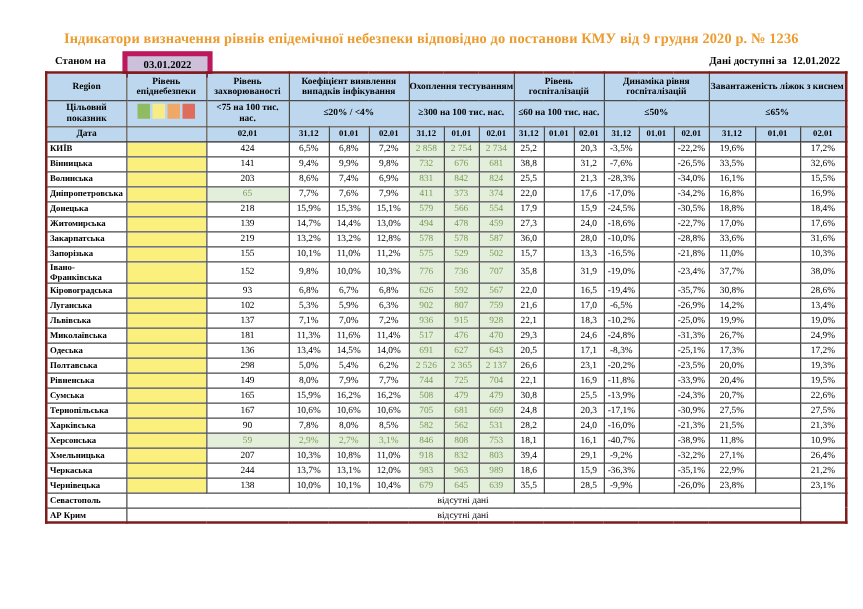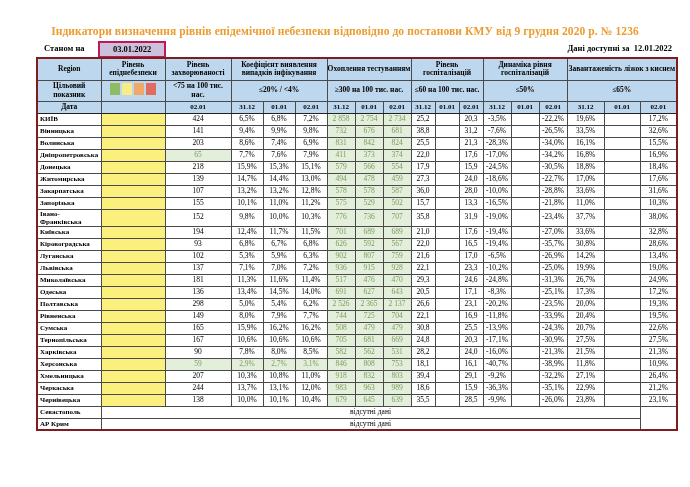--- a/index.html
+++ b/index.html
@@ -3,21 +3,21 @@
 <meta charset="utf-8">
 <style>
   html,body{margin:0;padding:0;background:#fff;}
   body{width:690px;height:487px;font-family:"Liberation Serif",serif;color:#000;overflow:hidden;}
   .page{position:relative;width:690px;height:487px;}
   .title{position:absolute;top:25px;left:0;width:100%;text-align:center;
          font-size:11.5px;font-weight:bold;color:var(--title_orange);letter-spacing:.1px;}
   .meta{position:absolute;top:41px;left:36px;width:638px;height:15px;font-size:8.5px;font-weight:bold;}
   .asof-label{position:absolute;left:8px;top:2px;}
   .asof-box{position:absolute;left:62px;top:0;width:64px;height:13px;line-height:13px;
-            text-align:center;background:var(--date_box_bg);border:2px solid #be185d;}
+            text-align:center;background:var(--date_box_bg);border:4px solid #be185d;}
   .avail{position:absolute;right:2px;top:2px;}
   table{border-collapse:collapse;table-layout:fixed;width:640px;
         position:absolute;top:57px;left:36px;border:2px solid #7f1d1d;}
   td,th{border:1px solid #4a4a4a;padding:0;text-align:center;vertical-align:middle;
         font-size:7.5px;line-height:1.15;overflow:hidden;font-weight:normal;}
   tr{height:12px;}
   tr.hrow1{height:22px;}
   tr.hrow2{height:21px;}
   tr.hrow3{height:12px;}
   .head{background:var(--header_bg);font-weight:bold;}
@@ -230,21 +230,21 @@
           <td>-18,6%</td>
           <td></td>
           <td>-22,7%</td>
           <td>17,0%</td>
           <td></td>
           <td>17,6%</td>
         </tr>
         <tr>
           <td class="region">Закарпатська</td>
           <td class="yellow"></td>
-          <td>107</td>
+          <td>219</td>
           <td>13,2%</td>
           <td>13,2%</td>
           <td>12,8%</td>
           <td class="test">578</td>
           <td class="test">578</td>
           <td class="test">587</td>
           <td>36,0</td>
           <td></td>
           <td>28,0</td>
           <td>-10,0%</td>
@@ -288,40 +288,20 @@
           <td></td>
           <td>31,9</td>
           <td>-19,0%</td>
           <td></td>
           <td>-23,4%</td>
           <td>37,7%</td>
           <td></td>
           <td>38,0%</td>
         </tr>
         <tr>
-          <td class="region">Київська</td>
-          <td class="yellow"></td>
-          <td>194</td>
-          <td>12,4%</td>
-          <td>11,7%</td>
-          <td>11,5%</td>
-          <td class="test">701</td>
-          <td class="test">689</td>
-          <td class="test">689</td>
-          <td>21,0</td>
-          <td></td>
-          <td>17,6</td>
-          <td>-19,4%</td>
-          <td></td>
-          <td>-27,0%</td>
-          <td>33,6%</td>
-          <td></td>
-          <td>32,8%</td>
-        </tr>
-        <tr>
           <td class="region">Кіровоградська</td>
           <td class="yellow"></td>
           <td>93</td>
           <td>6,8%</td>
           <td>6,7%</td>
           <td>6,8%</td>
           <td class="test">626</td>
           <td class="test">592</td>
           <td class="test">567</td>
           <td>22,0</td>
@@ -359,21 +339,21 @@
           <td class="yellow"></td>
           <td>137</td>
           <td>7,1%</td>
           <td>7,0%</td>
           <td>7,2%</td>
           <td class="test">936</td>
           <td class="test">915</td>
           <td class="test">928</td>
           <td>22,1</td>
           <td></td>
-          <td>23,3</td>
+          <td>18,3</td>
           <td>-10,2%</td>
           <td></td>
           <td>-25,0%</td>
           <td>19,9%</td>
           <td></td>
           <td>19,0%</td>
         </tr>
         <tr>
           <td class="region">Миколаївська</td>
           <td class="yellow"></td>

